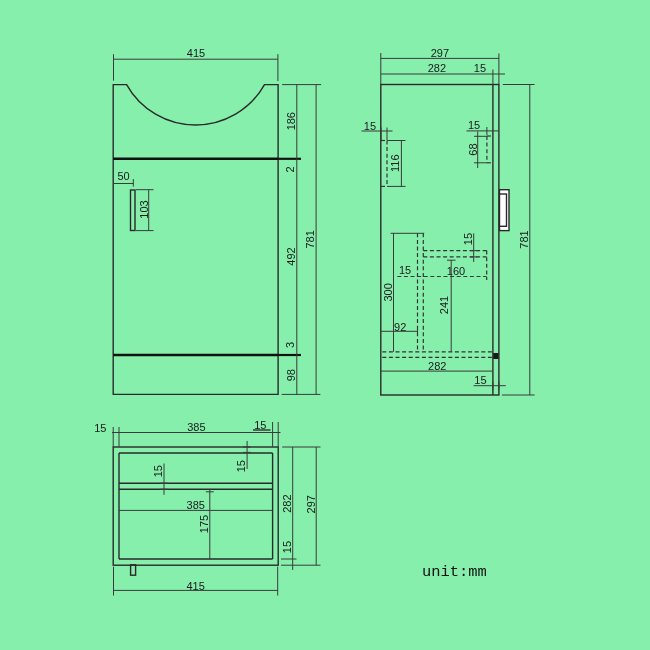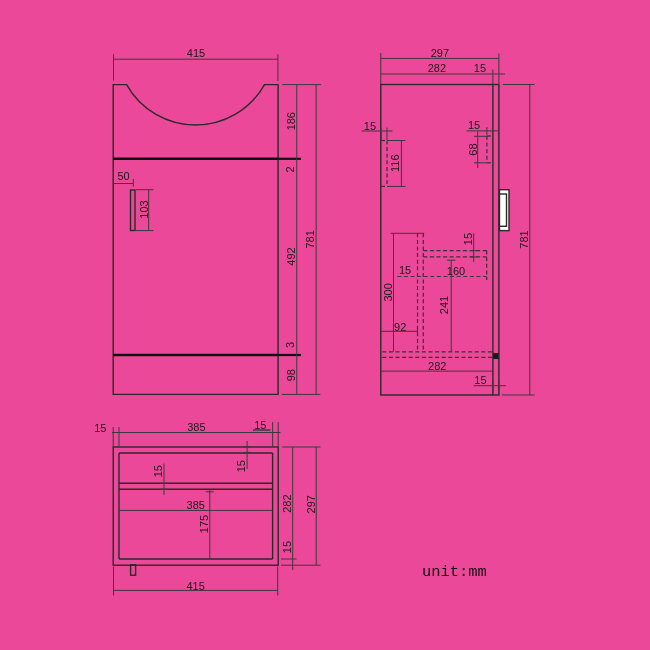--- a/index.html
+++ b/index.html
@@ -1,16 +1,16 @@
 <!DOCTYPE html>
 <html><head>
 <meta charset="utf-8">
 <style>
 html,body{margin:0;padding:0;background:#fff;}
-#page{width:650px;height:650px;position:relative;background:#ec4899;overflow:hidden;}
+#page{width:650px;height:650px;position:relative;background:#86efac;overflow:hidden;}
 svg{position:absolute;left:0;top:0;}
 text{font-family:"Liberation Sans",sans-serif;font-size:11px;fill:#1a1a1a;}
 .mono{font-family:"Liberation Mono",monospace;font-size:15.4px;fill:#111;}
 .obj{stroke:#2a2a2a;stroke-width:1.4;fill:none;}
 .thin{stroke:#3a3a3a;stroke-width:1;fill:none;}
 .thick{stroke:#111;stroke-width:2.4;fill:none;}
 .dash{stroke:#333;stroke-width:1.2;fill:none;stroke-dasharray:4 2.6;}
 </style>
 </head>
 <body>

